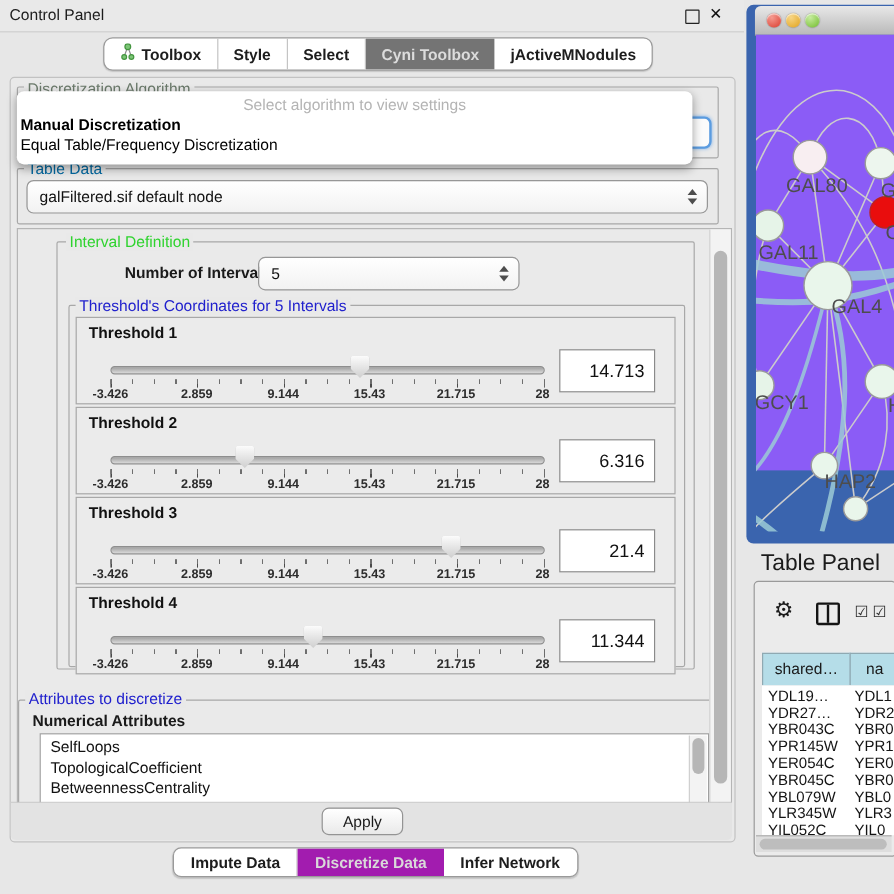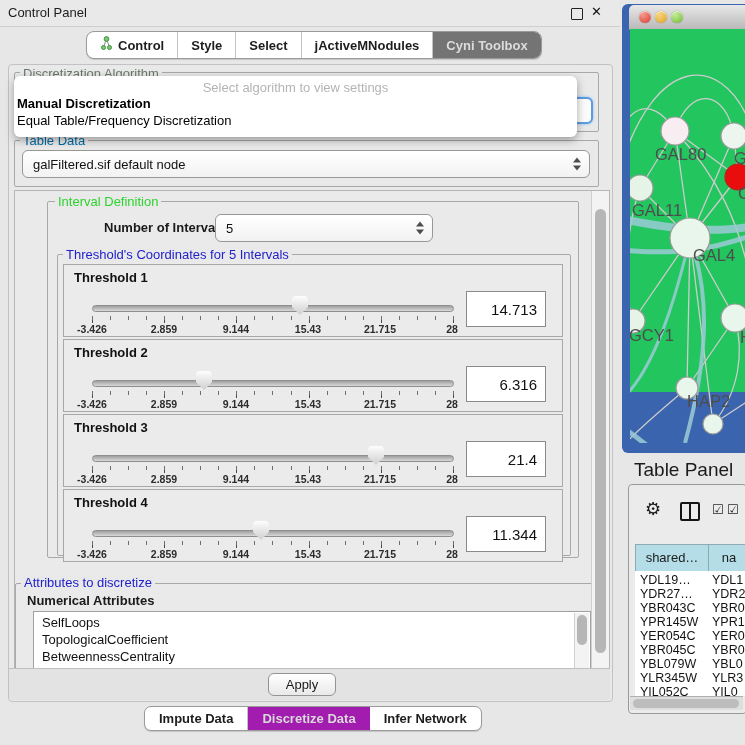--- a/index.html
+++ b/index.html
@@ -69,21 +69,21 @@
   #bottabs{left:144px;top:706px;height:23px;display:flex;background:#fff;border:1px solid #9a9a9a;
            border-radius:7px;overflow:hidden;box-shadow:0 1px 1px rgba(0,0,0,.15);}
   #bottabs .tab{padding:0 14px;font-size:13px;font-weight:bold;line-height:23px;color:#1d1d1d;border-right:1px solid #c4c4c4;}
   #bottabs .tab.sel{background:#a21caf;color:#d9d9d9;border-right:none;}
   #bottabs .tab:last-child{border-right:none;}
   
   #netwin{left:622px;top:4px;width:123px;height:449px;background:#3a64ae;border-radius:6px 0 0 6px;}
   #nettitle{left:629px;top:5px;width:116px;height:24px;background:linear-gradient(#e8e8e8,#b9b9b9);
             border-bottom:1px solid #8f8f8f;border-radius:5px 0 0 0;}
   .light{position:absolute;top:6px;width:12px;height:12px;border-radius:50%;box-shadow:inset 0 1px 1px rgba(255,255,255,.7),0 0 1px rgba(0,0,0,.6);}
-  #netcanvas{left:630px;top:29px;width:115px;height:363px;background:#22c55e;text-align:center;}
+  #netcanvas{left:630px;top:29px;width:115px;height:363px;background:#8b5cf6;text-align:center;}
   
   #tp-title{left:634px;top:459px;font-size:19px;color:#1b1b1b;}
   #tpanel{left:628px;top:484px;width:117px;height:228px;background:#ebebeb;border:1px solid #9a9a9a;border-radius:4px;}
   .gear{left:645px;top:498px;font-size:18px;color:#1b1b1b;}
   .split-ic{left:680px;top:502px;width:16px;height:15px;border:2px solid #141414;border-radius:2px;}
   .split-ic:after{content:"";position:absolute;left:7px;top:0;width:2px;height:15px;background:#141414;}
   .chk{font-size:13px;color:#2a2a2a;}
   .th-cell{position:absolute;top:544px;height:26px;background:#b5dde8;border:1px solid #8fa9b2;
            font-size:13px;text-align:center;line-height:26px;color:#1a1a1a;overflow:hidden;}
   #rowsbg{left:635px;top:571px;width:110px;height:125px;background:#fff;}
@@ -105,33 +105,33 @@
   <div class="tab">
     <span>
       <svg width="13" height="15" viewBox="0 0 13 15">
           <line x1="6.5" y1="3" x2="3.5" y2="11" stroke="#8a8a8a"></line>
           <line x1="6.5" y1="3" x2="9.5" y2="11" stroke="#8a8a8a"></line>
           <circle cx="6.5" cy="3" r="2.4" fill="#7cc576" stroke="#43953f"></circle>
           <circle cx="3.5" cy="11.5" r="2" fill="#7cc576" stroke="#43953f"></circle>
           <circle cx="9.5" cy="11.5" r="2" fill="#7cc576" stroke="#43953f"></circle>
         </svg>
     </span>
-    <span>Control</span>
+    <span>Toolbox</span>
   </div>
   <div class="tab">
       <span>Style</span>
     </div>
   <div class="tab">
       <span>Select</span>
     </div>
+  <div class="tab sel">
+      <span>Cyni Toolbox</span>
+    </div>
   <div class="tab">
       <span>jActiveMNodules</span>
-    </div>
-  <div class="tab sel">
-      <span>Cyni Toolbox</span>
     </div>
 </div>
 
 <div class="abs" id="outer"></div>
 
 <div class="abs group" style="left:14px;top:72px;width:583px;height:58px;"></div>
 <div class="abs gtitle" style="left:20px;top:66px;color:#6b7a6b;">Discretization Algorithm</div>
 <div class="abs" id="combo-frag"></div>
 
 <div class="abs" id="algo-popup">

